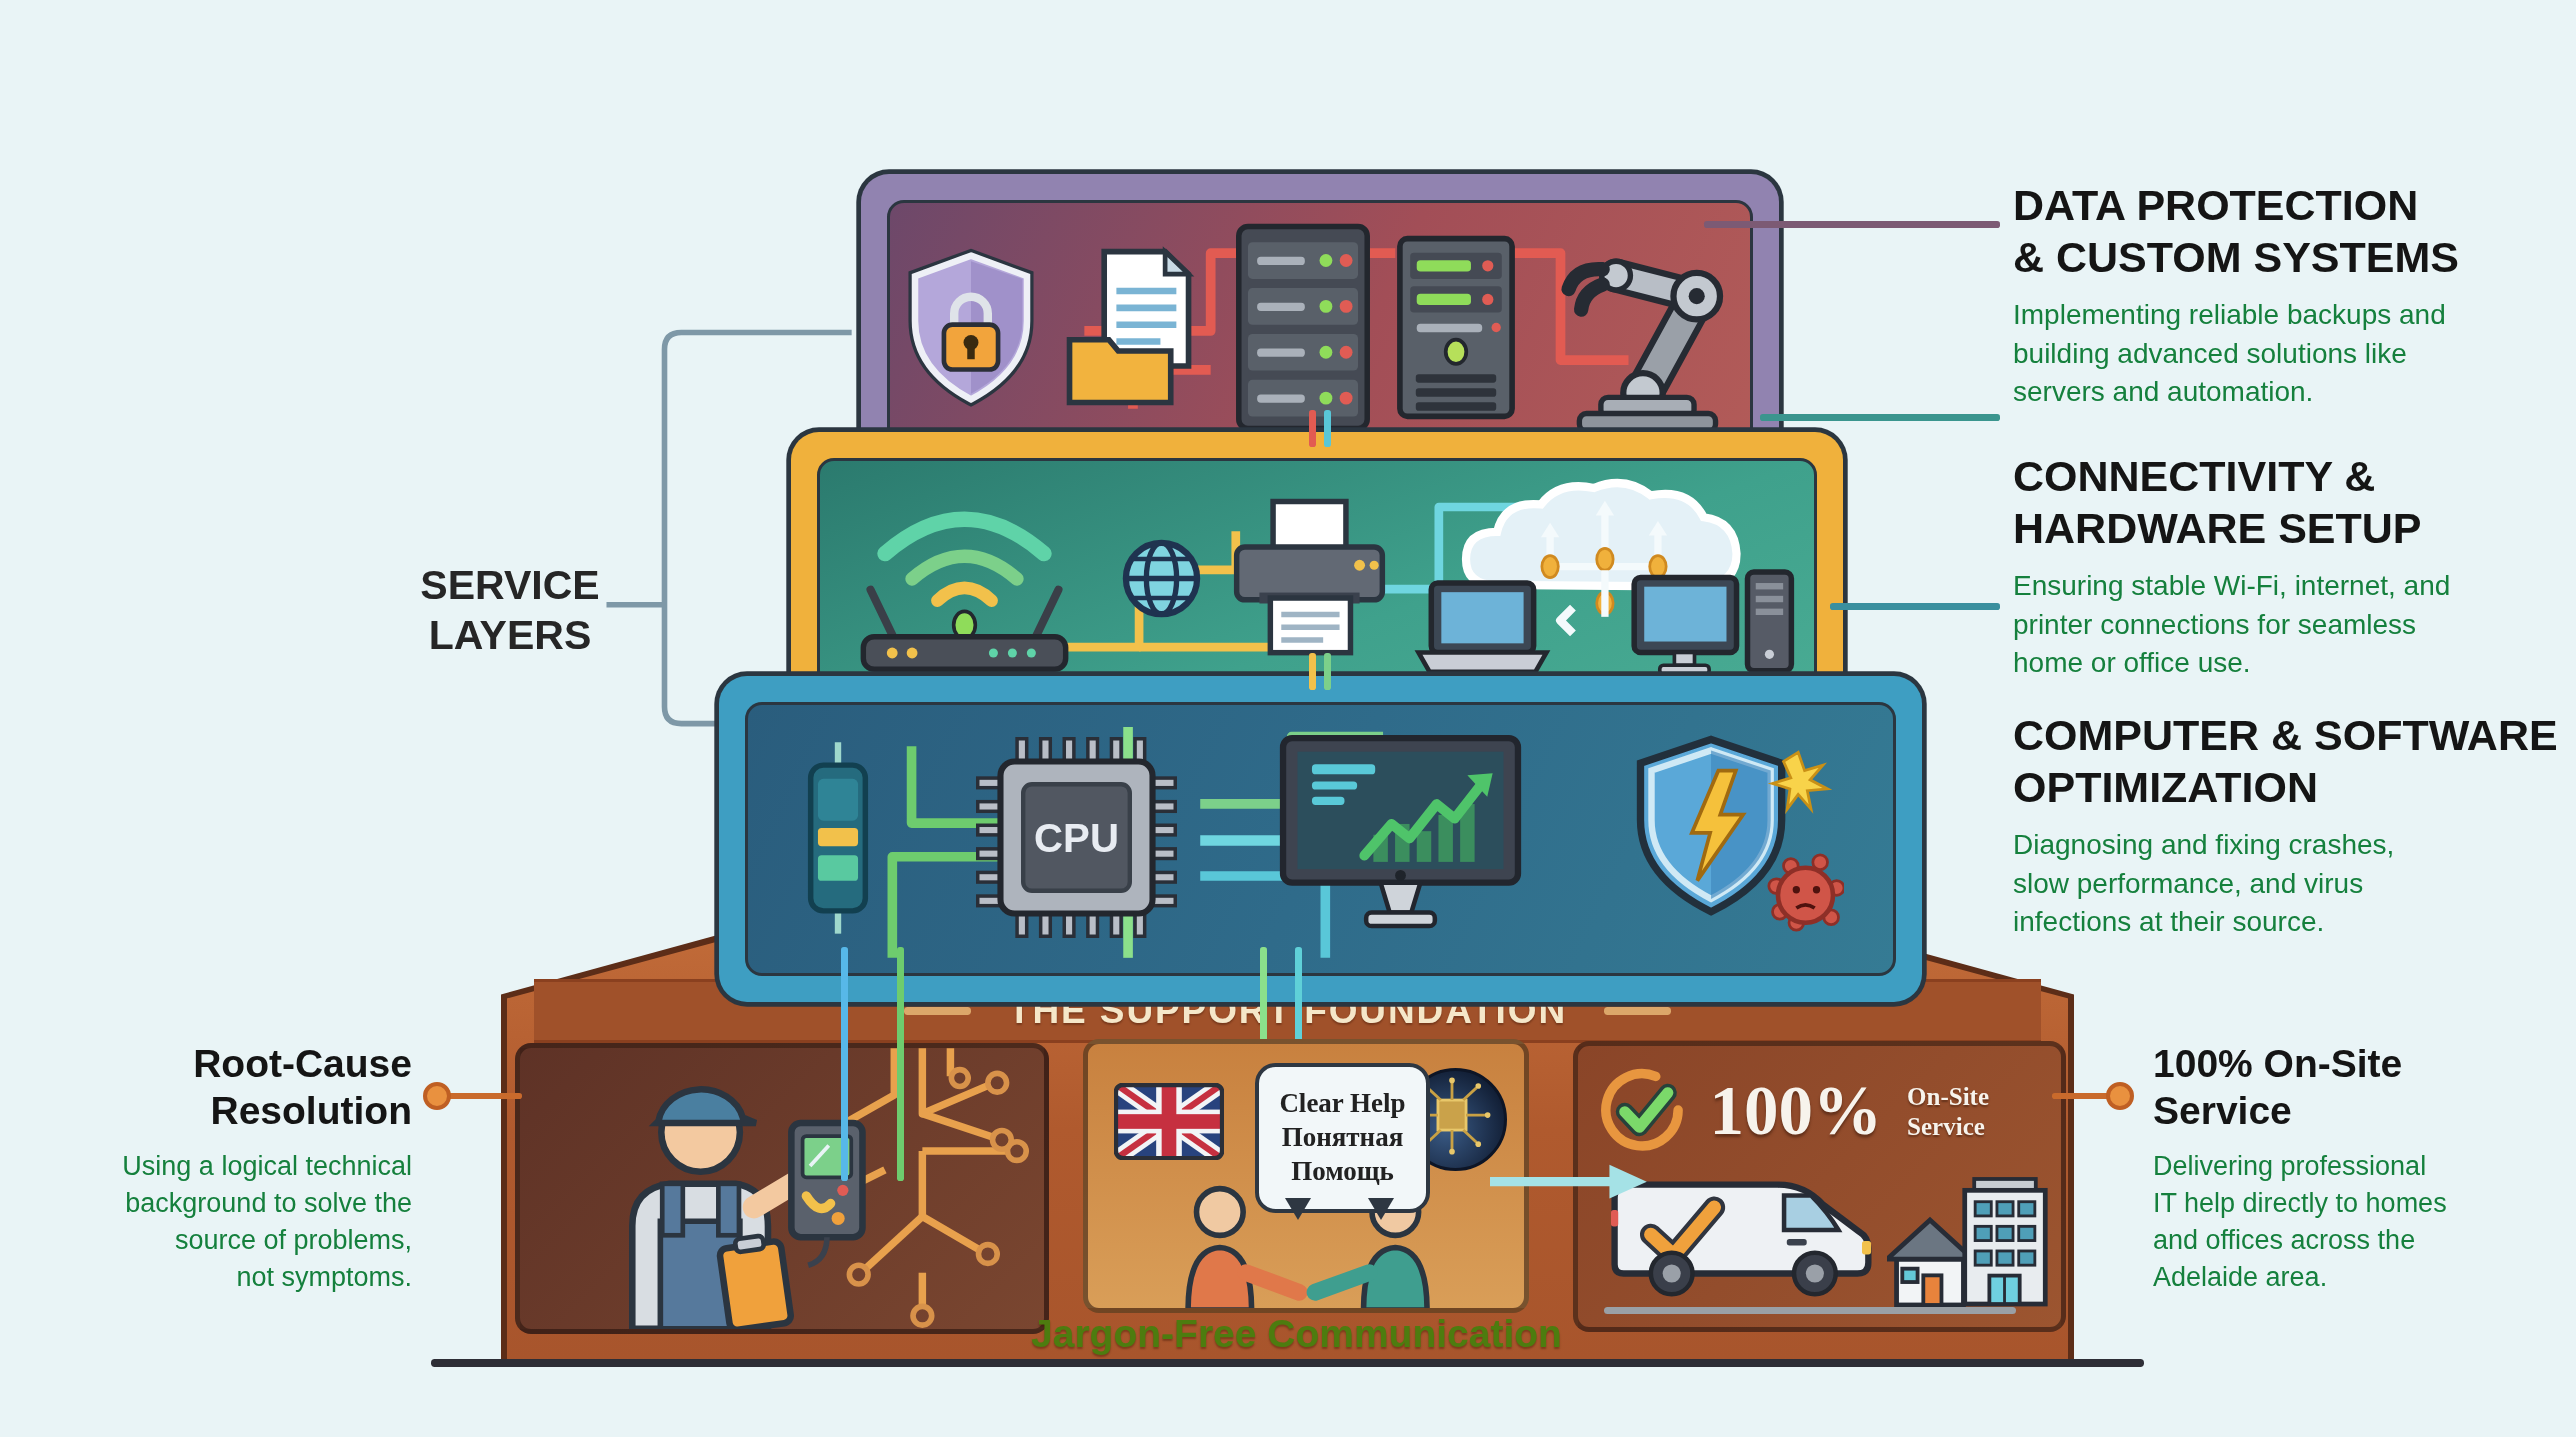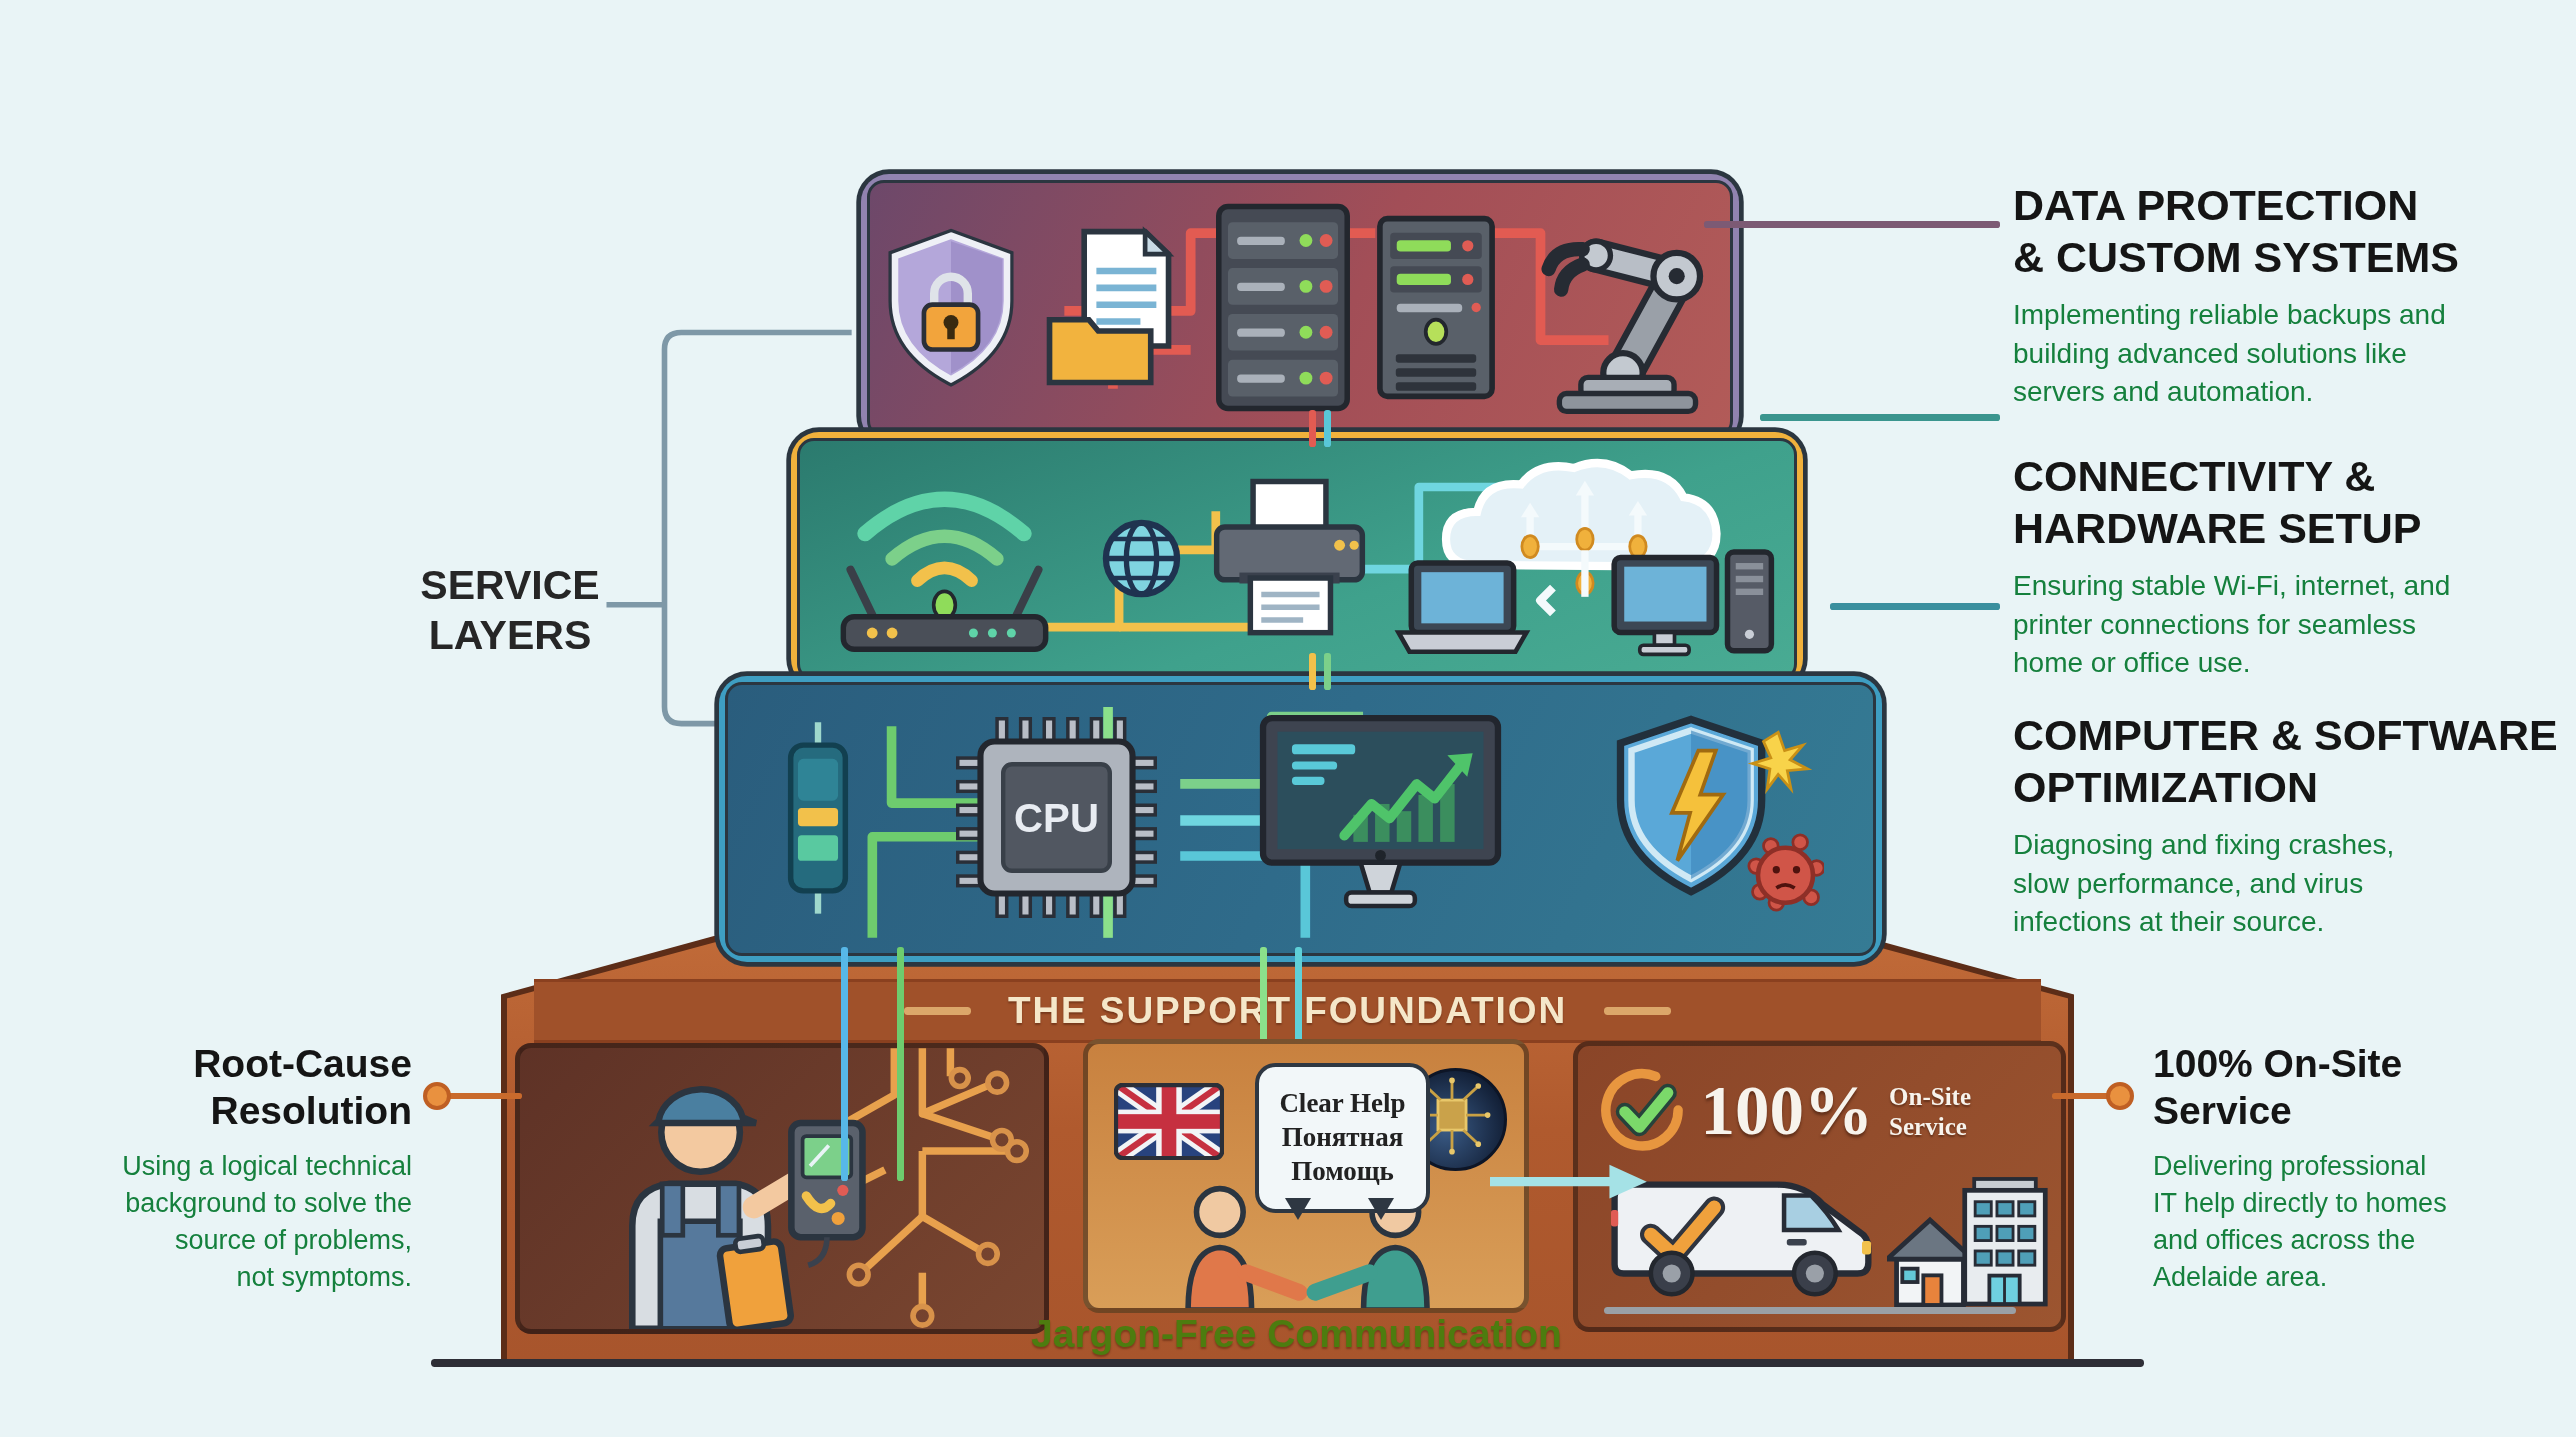--- a/index.html
+++ b/index.html
@@ -5,21 +5,21 @@
   html,body{margin:0;padding:0;background:#e9f4f6;}
   #canvas{position:relative;width:2576px;height:1438px;background:#e9f4f6;overflow:hidden;
           font-family:"Liberation Sans",sans-serif;}
   .abs{position:absolute;}
 
   
   #page-title{left:0;right:0;top:28px;text-align:center;font-size:62px;font-weight:bold;
               color:#25304d;letter-spacing:-0.9px;}
 
   
-  .layer{border-radius:28px;padding:6px;box-shadow:0 0 0 4.7px #2b3640;}
+  .layer{border-radius:28px;padding:26px;box-shadow:0 0 0 4.7px #2b3640;}
   .layer-inner{width:100%;height:100%;box-sizing:border-box;border:3.7px solid #2b3640;
                border-radius:17px;position:relative;display:flex;align-items:center;
                justify-content:space-around;overflow:hidden;}
   #layer-1{left:861px;top:174px;width:866px;height:258px;background:#9183b0;z-index:3;}
   #layer-1 .layer-inner{background:linear-gradient(115deg,#6d486a,#a24e57 55%,#b25b58);}
   #layer-2{left:791px;top:432px;width:1000px;height:243px;background:#f0b13c;z-index:4;}
   #layer-2 .layer-inner{background:linear-gradient(160deg,#2b7a6e,#3fa18c 60%,#49ab93);}
   #layer-3{left:719px;top:676px;width:1151px;height:274px;background:#3e9ec2;z-index:5;}
   #layer-3 .layer-inner{background:linear-gradient(115deg,#2a5d7d,#2f6b8a 50%,#357b94);}
   .wires{position:absolute;left:0;top:0;width:100%;height:100%;}
@@ -80,21 +80,21 @@
   
   #bubble{position:absolute;left:167px;top:19px;width:167px;height:142px;background:#f2f7f9;
      border:4.7px solid #2e3742;border-radius:20.6px;display:flex;align-items:center;justify-content:center;
      text-align:center;font-size:27px;font-weight:bold;color:#222;line-height:1.25;white-space:pre-line;z-index:2;}
   #bubble:after{content:"";position:absolute;left:26px;bottom:-24px;width:0;height:0;
      border:13px solid transparent;border-top:22.5px solid #2e3742;}
   #bubble:before{content:"";position:absolute;right:32px;bottom:-24px;width:0;height:0;
      border:13px solid transparent;border-top:22.5px solid #2e3742;}
   #coin{position:absolute;right:17px;top:24px;width:97px;height:97px;border-radius:50%;
      background:radial-gradient(circle at 40% 60%,#3a5b86,#121f36 75%);border:3.7px solid #0d1526;z-index:1;}
-  #stat-row{position:absolute;left:20.6px;top:20.6px;display:flex;align-items:center;gap:16px;}
+  #stat-row{position:absolute;left:20.6px;top:20.6px;display:flex;align-items:center;gap:25px;}
   #stat-value{font-size:69px;font-weight:bold;color:#f7f3ec;text-shadow:0 2.8px 2.8px rgba(50,20,8,.5);}
   #stat-label{font-size:25px;font-weight:bold;color:#f7f3ec;line-height:1.2;white-space:pre-line;
      text-shadow:0 1.9px 1.9px rgba(50,20,8,.5);}
   #road{position:absolute;left:26px;bottom:13px;width:412px;height:7.5px;background:#9aa0a6;border-radius:3.7px;}
 </style>
 </head>
 <body>
 
 <div id="canvas">
 

